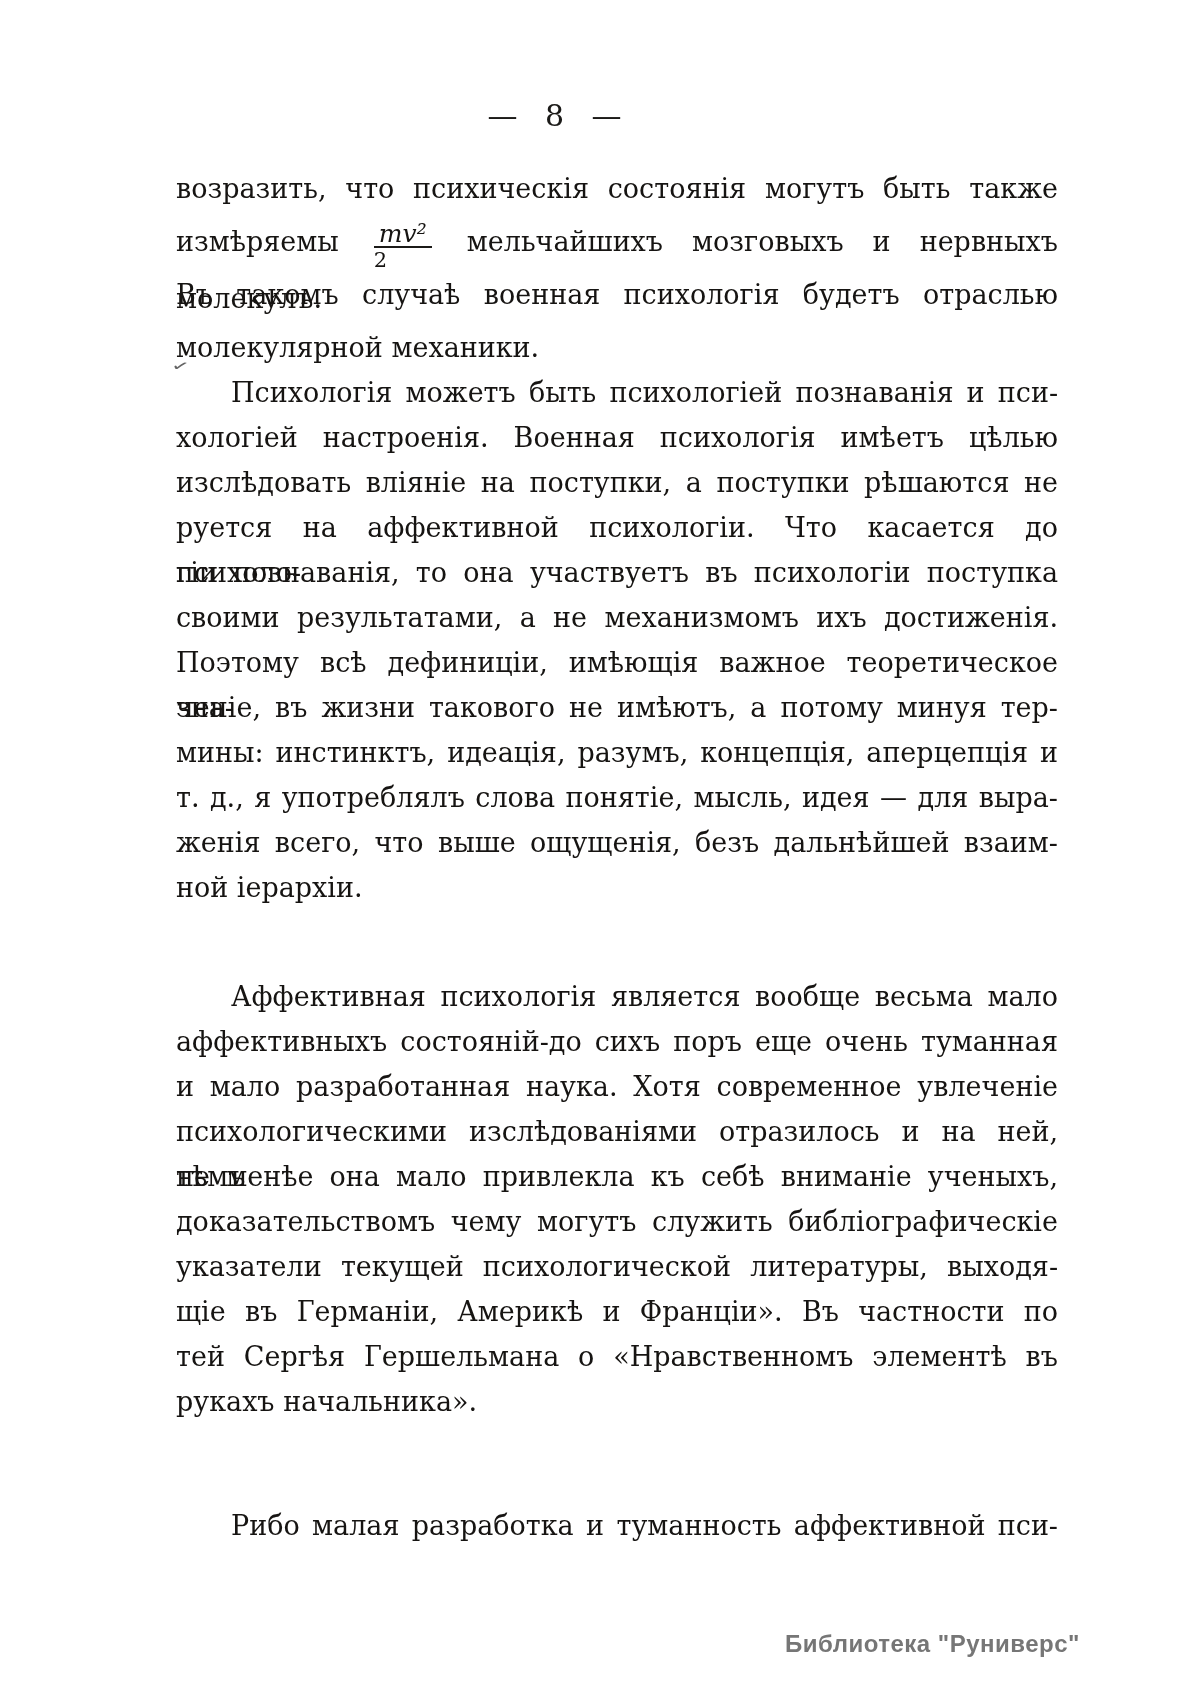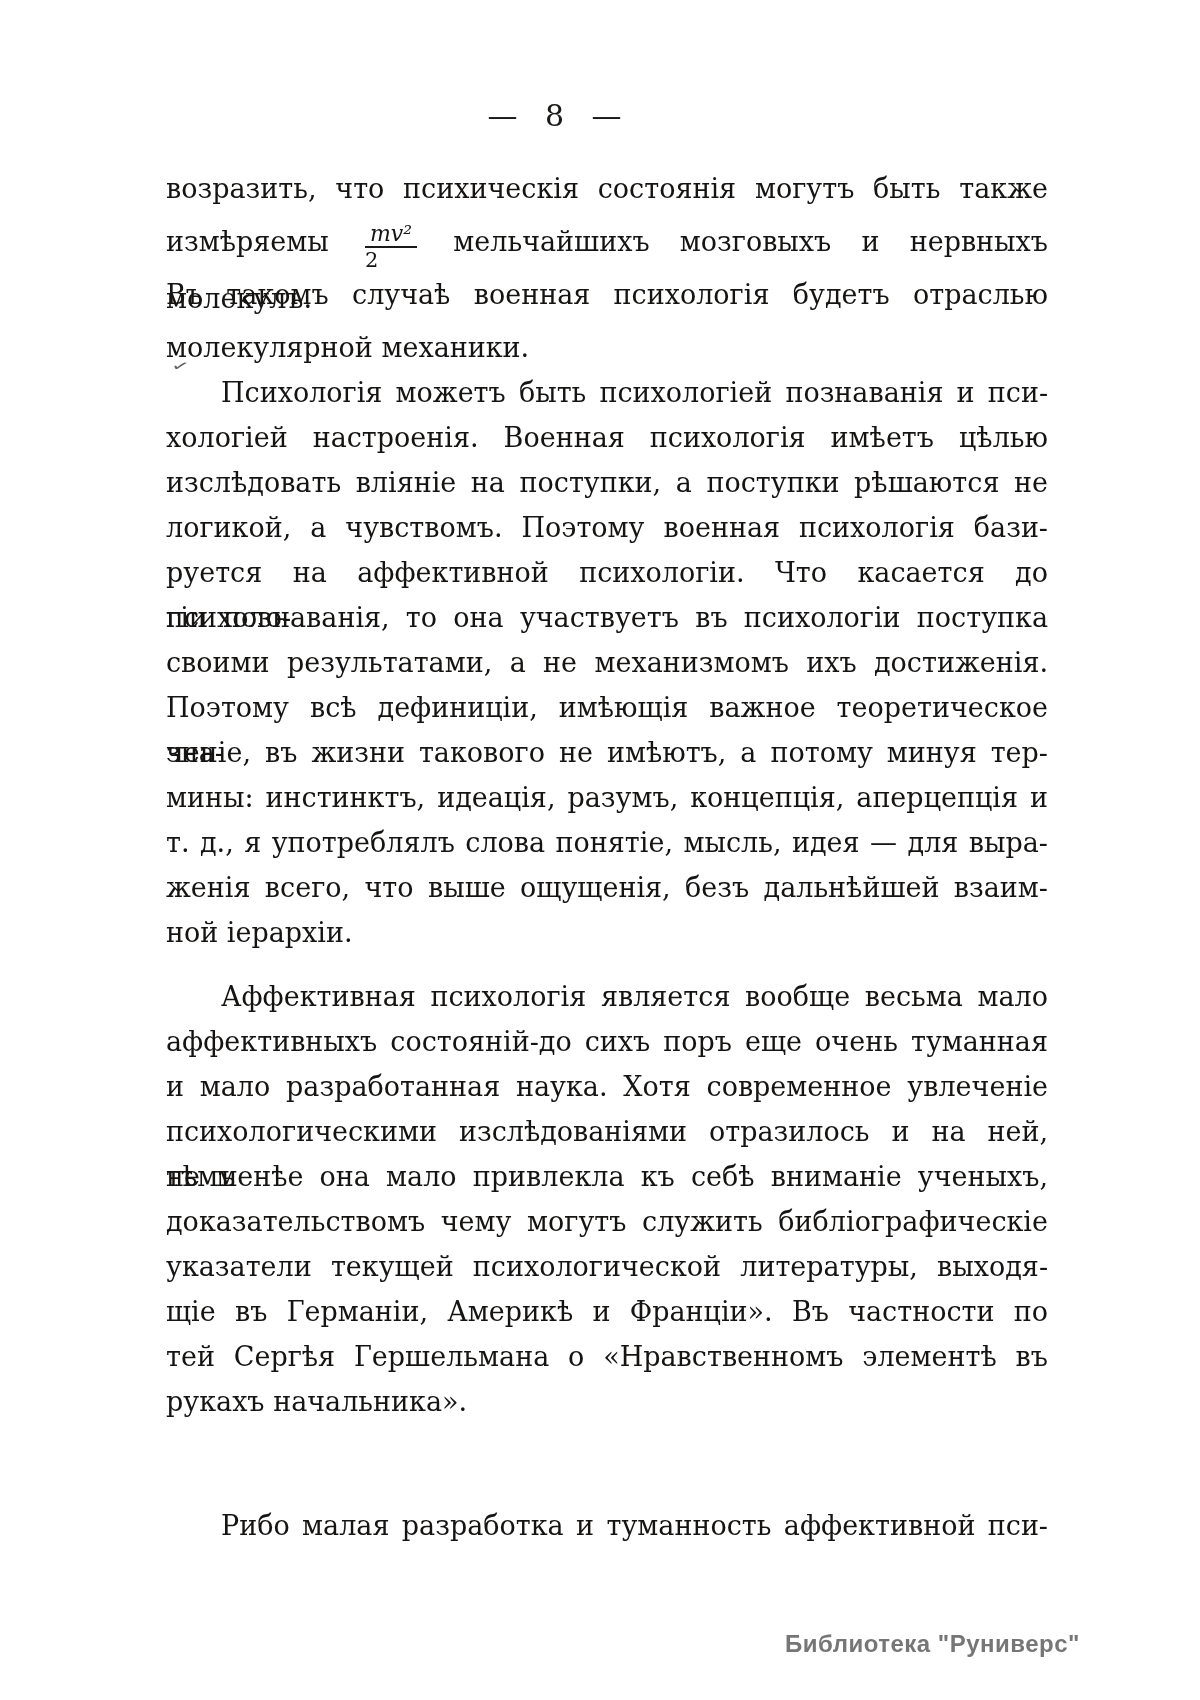--- a/index.html
+++ b/index.html
@@ -30,21 +30,21 @@
     word-spacing: 16px;
   }
   .text-block {
     position: absolute;
     left: 162px;
     top: 0;
     width: 882px;
   }
   .para {
     position: absolute;
-    left: 4px;
+    left: 14px;
     width: 882px;
   }
   .para-1 { top: 162px; }
   .para-2 { top: 370px; }
   .para-3 { top: 962px; margin-top: 12px; }
   .para-4 { top: 1503px; }
   .line {
     font-size: 27px;
     text-align: justify;
     text-align-last: justify;
@@ -60,21 +60,21 @@
   .frac {
     display: inline-block;
     text-align: center;
     vertical-align: -16px;
     line-height: normal;
     margin: 0 6px;
   }
   .frac .num {
     display: block;
     font-style: italic;
-    font-size: 22px;
+    font-size: 25px;
     line-height: 22px;
     padding: 0 5px 1px 5px;
     border-bottom: 2px solid #1b1a18;
   }
   .frac .den {
     display: block;
     font-size: 21px;
     line-height: 24px;
   }
   .margin-mark {
@@ -114,21 +114,20 @@
       <div class="para para-1">
         <div class="line">возразить, что психическія состоянія могутъ быть также</div>
         <div class="line">измѣряемы <span class="frac"><span class="num">mv²</span><span class="den">2</span></span> мельчайшихъ мозговыхъ и нервныхъ молекулъ.</div>
         <div class="line">Въ такомъ случаѣ военная психологія будетъ отраслью</div>
         <div class="line endline">молекулярной механики.</div>
       </div>
       <div class="para para-2">
         <div class="line indent">Психологія можетъ быть психологіей познаванія и пси-</div>
         <div class="line">хологіей настроенія. Военная психологія имѣетъ цѣлью</div>
         <div class="line">изслѣдовать вліяніе на поступки, а поступки рѣшаются не</div>
-        <div class="line">логикой, а чувствомъ. Поэтому военная психологія бази-</div>
         <div class="line">руется на аффективной психологіи. Что касается до психоло-</div>
         <div class="line">гіи познаванія, то она участвуетъ въ психологіи поступка</div>
         <div class="line">своими результатами, а не механизмомъ ихъ достиженія.</div>
         <div class="line">Поэтому всѣ дефиниціи, имѣющія важное теоретическое зна-</div>
         <div class="line">ченіе, въ жизни такового не имѣютъ, а потому минуя тер-</div>
         <div class="line">мины: инстинктъ, идеація, разумъ, концепція, аперцепція и</div>
         <div class="line">т. д., я употреблялъ слова понятіе, мысль, идея — для выра-</div>
         <div class="line">женія всего, что выше ощущенія, безъ дальнѣйшей взаим-</div>
         <div class="line endline">ной іерархіи.</div>
       </div>

